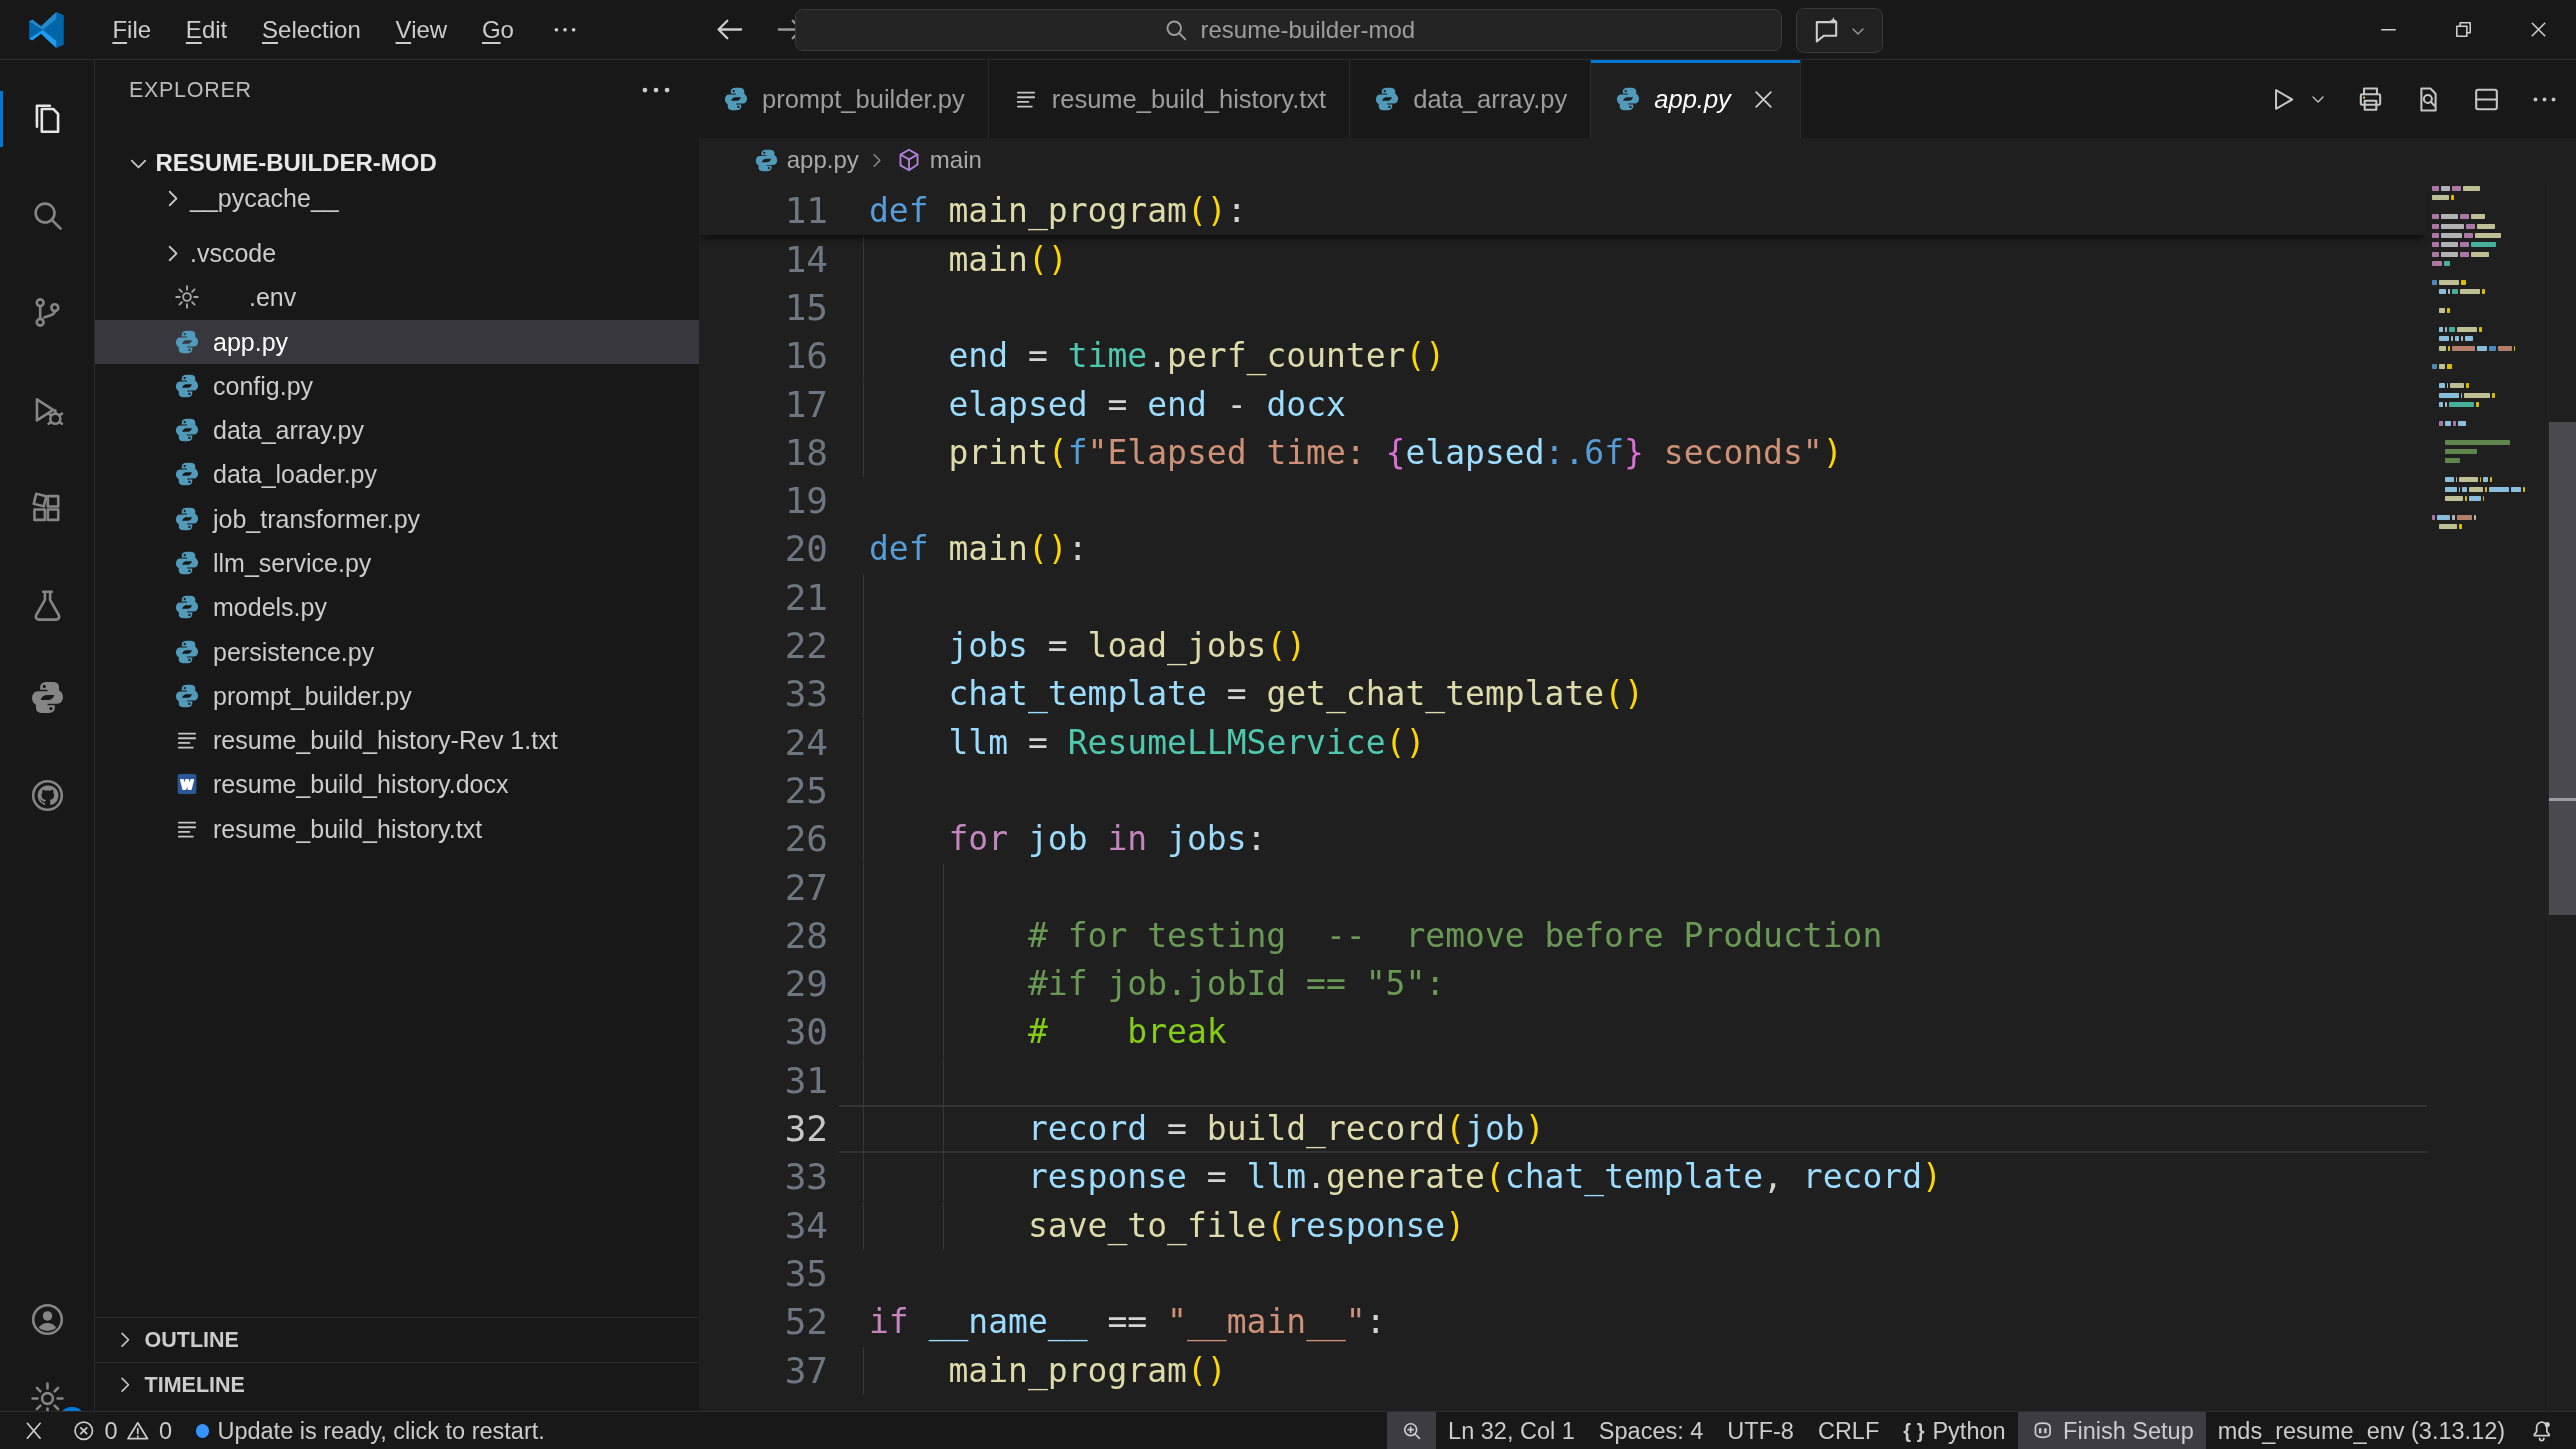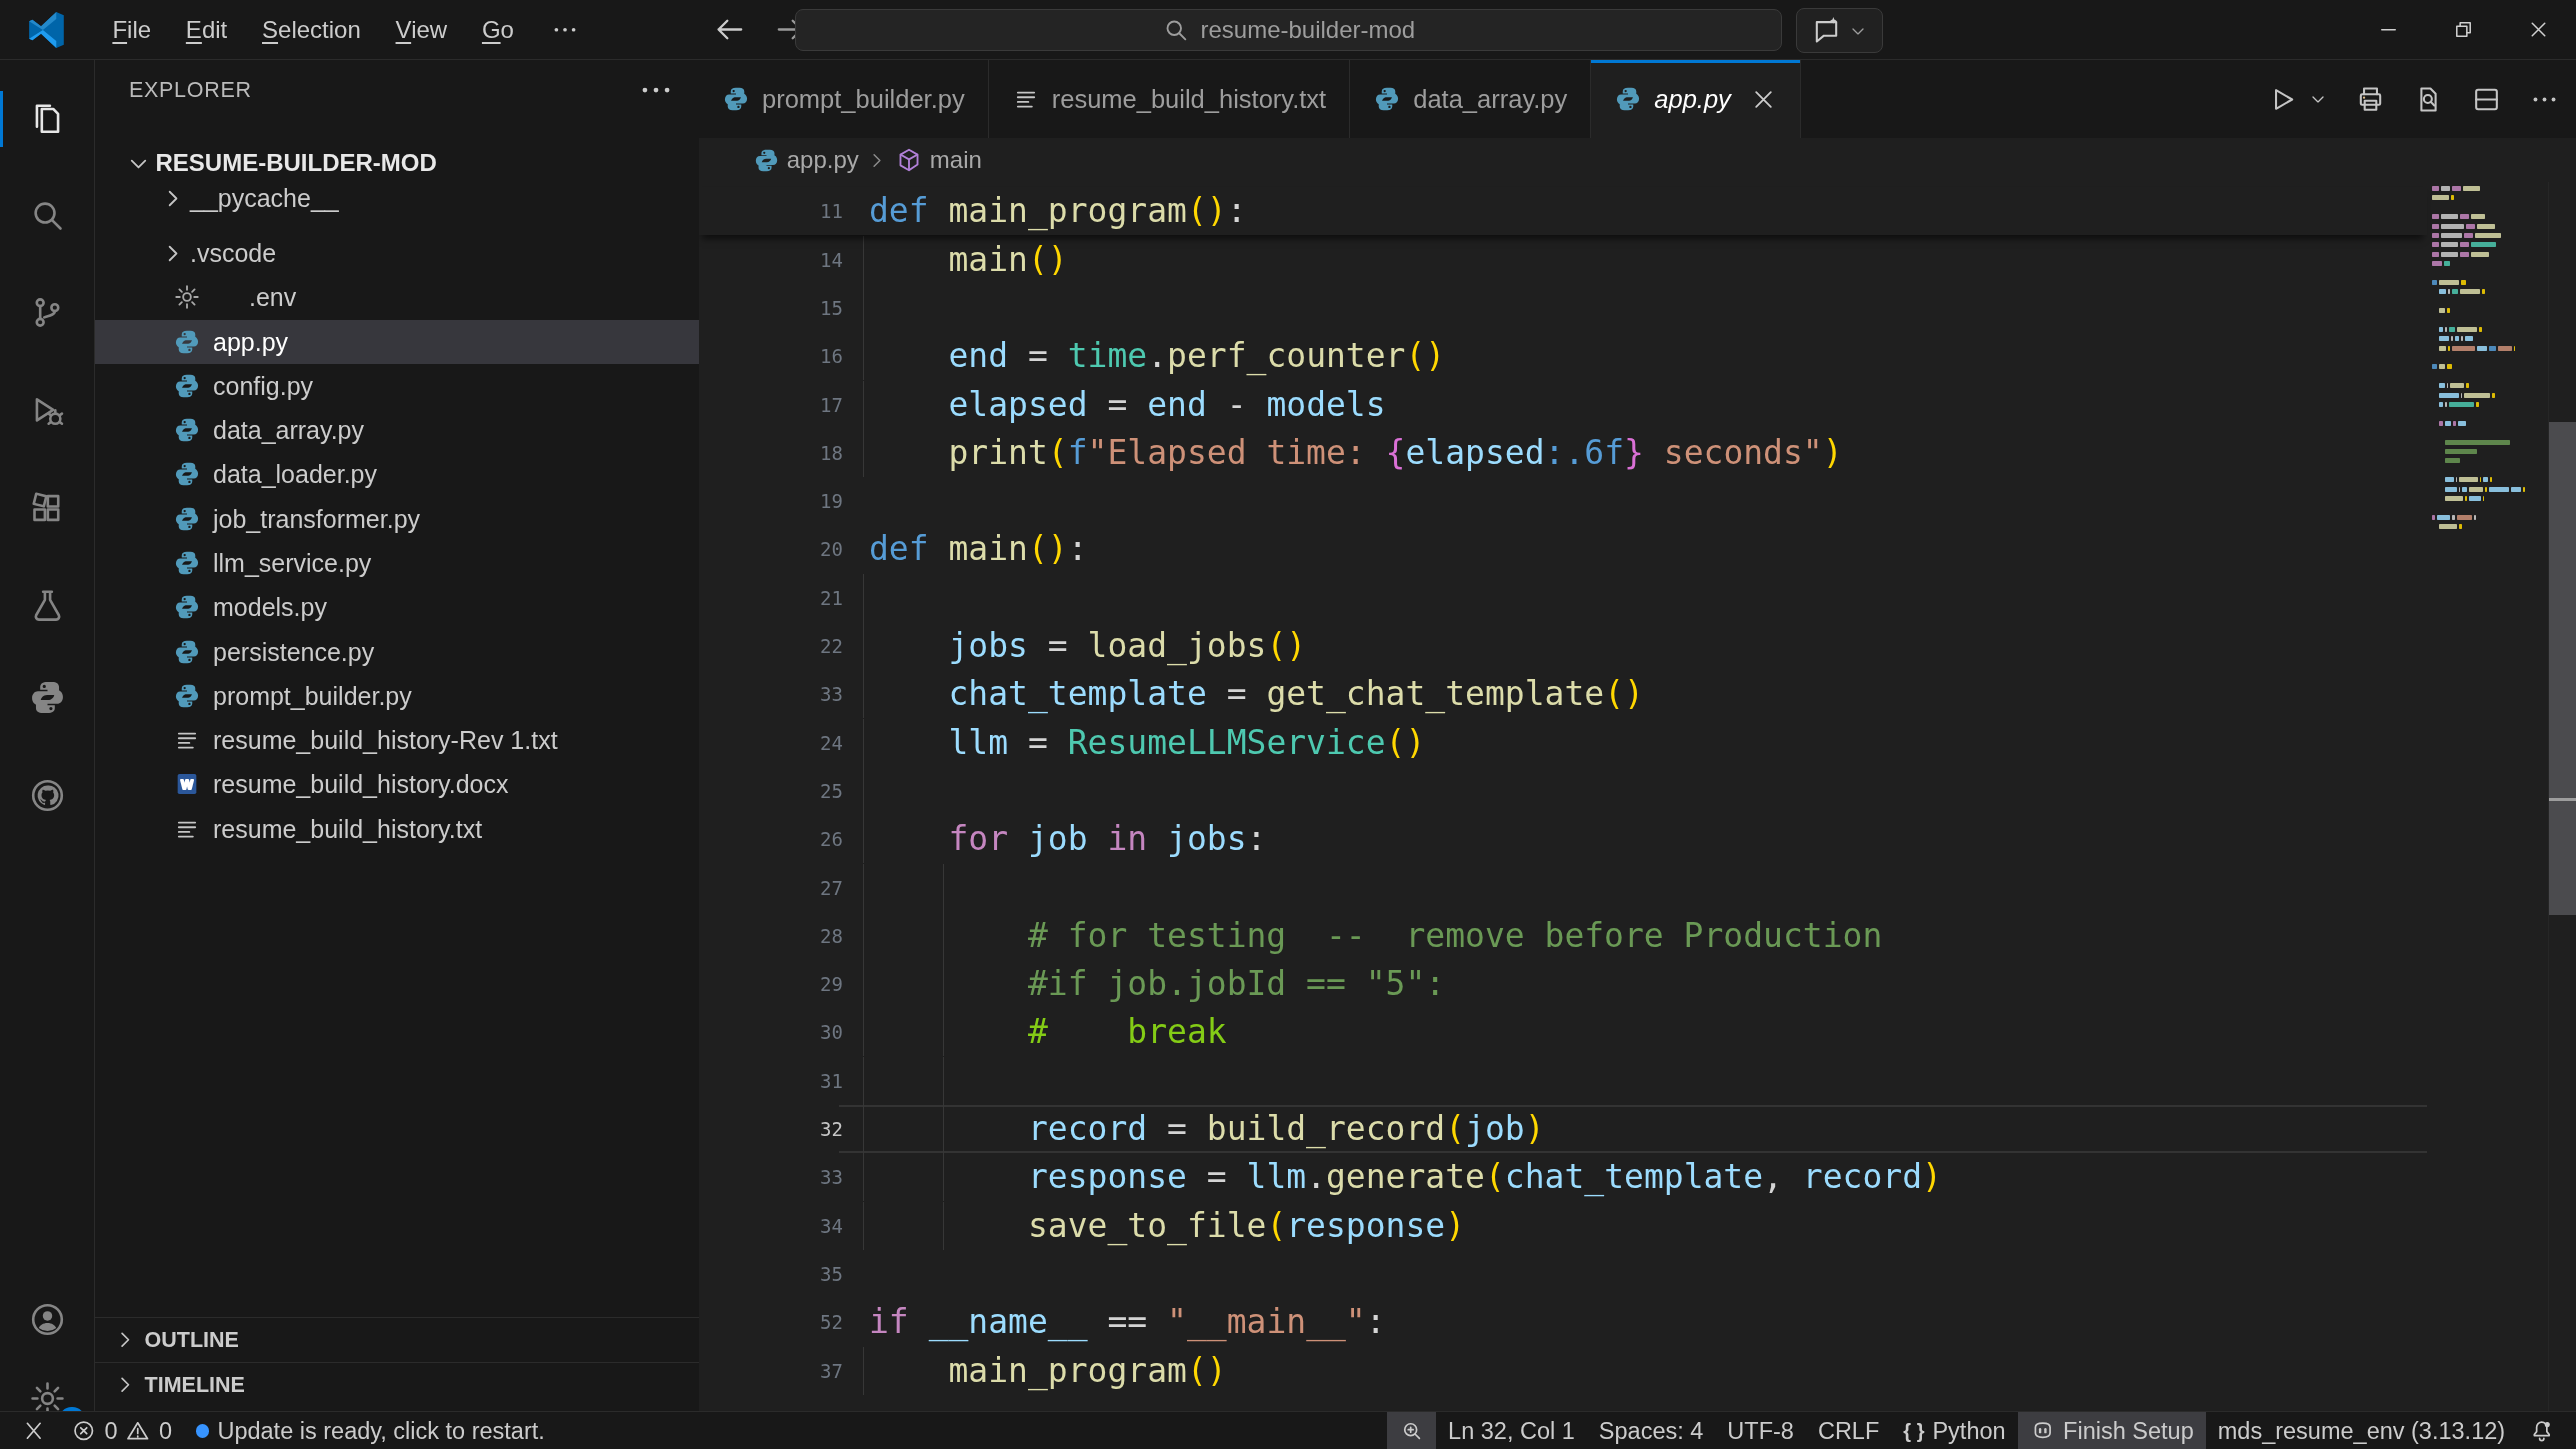--- a/index.html
+++ b/index.html
@@ -78,22 +78,22 @@
   #editor-actions .ic.small{width:20px;height:20px;margin-left:-17.4px;}
   #breadcrumb{position:absolute;left:0;top:78px;width:100%;height:44px;background:#1f1f1f;
               display:flex;align-items:center;font-size:24px;color:#a9a9a9;padding-left:54px;box-sizing:border-box;gap:6.7px;}
   #breadcrumb .ficon{width:27px;height:27px;}
   #breadcrumb .chev{width:23px;height:23px;color:#8a8a8a;}
   #breadcrumb .method{width:28px;height:28px;color:#b180d7;}
 
   #content{position:absolute;left:0;top:122px;width:100%;height:1230px;overflow:hidden;
            font-family:"DejaVu Sans Mono",monospace;}
   .crow{position:absolute;left:0;width:1728px;height:48px;}
-  .ln{position:absolute;left:15px;top:0;width:129px;height:48px;line-height:48px;
-      text-align:right;color:#6e7681;font-size:19px;}
+  .ln{position:absolute;left:0;top:0;width:129px;height:48px;line-height:48px;
+      text-align:right;color:#6e7681;font-size:36px;}
   .ln.cur{color:#c6c6c6;}
   .ct{position:absolute;left:170px;top:0;height:48px;line-height:48px;font-size:33px;white-space:pre;}
   .gd{position:absolute;top:0;width:1.3px;height:48px;background:#373737;}
   #sticky{position:absolute;left:0;top:4.7px;width:1728px;height:48px;background:#1f1f1f;
           box-shadow:0 6.7px 6.7px -2.7px rgba(0,0,0,0.55);z-index:5;}
   #cur-line{position:absolute;left:140px;width:1588px;height:44px;
             border-top:2px solid #333333;border-bottom:2px solid #333333;}
   #minimap{position:absolute;left:1728px;top:0;width:121px;height:100%;}
   .mm-line{position:absolute;height:4.7px;display:flex;gap:2px;}
   .mm-seg{height:4.7px;border-radius:0.7px;opacity:.85;}
@@ -577,21 +577,21 @@
           <span class="ct"></span>
         </div>
         <div class="crow" style="top: 150px;">
           <span class="ln">16</span>
           <div class="gd" style="left: 164px;"></div>
           <span class="ct"><span style="color: rgb(204, 204, 204);">    </span><span style="color: rgb(156, 220, 254);">end</span><span style="color: rgb(212, 212, 212);"> = </span><span style="color: rgb(78, 201, 176);">time</span><span style="color: rgb(212, 212, 212);">.</span><span style="color: rgb(220, 220, 170);">perf_counter</span><span style="color: rgb(255, 215, 0);">()</span></span>
         </div>
         <div class="crow" style="top: 199px;">
           <span class="ln">17</span>
           <div class="gd" style="left: 164px;"></div>
-          <span class="ct"><span style="color: rgb(204, 204, 204);">    </span><span style="color: rgb(156, 220, 254);">elapsed</span><span style="color: rgb(212, 212, 212);"> = </span><span style="color: rgb(156, 220, 254);">end</span><span style="color: rgb(212, 212, 212);"> - </span><span style="color: rgb(156, 220, 254);">models</span></span>
+          <span class="ct"><span style="color: rgb(204, 204, 204);">    </span><span style="color: rgb(156, 220, 254);">elapsed</span><span style="color: rgb(212, 212, 212);"> = </span><span style="color: rgb(156, 220, 254);">end</span><span style="color: rgb(212, 212, 212);"> - </span><span style="color: rgb(156, 220, 254);">docx</span></span>
         </div>
         <div class="crow" style="top: 247px;">
           <span class="ln">18</span>
           <div class="gd" style="left: 164px;"></div>
           <span class="ct"><span style="color: rgb(204, 204, 204);">    </span><span style="color: rgb(220, 220, 170);">print</span><span style="color: rgb(255, 215, 0);">(</span><span style="color: rgb(86, 156, 214);">f</span><span style="color: rgb(206, 145, 120);">"Elapsed time: </span><span style="color: rgb(218, 112, 214);">{</span><span style="color: rgb(156, 220, 254);">elapsed</span><span style="color: rgb(86, 156, 214);">:.6f</span><span style="color: rgb(218, 112, 214);">}</span><span style="color: rgb(206, 145, 120);"> seconds"</span><span style="color: rgb(255, 215, 0);">)</span></span>
         </div>
         <div class="crow" style="top: 295px;">
           <span class="ln">19</span>
           <span class="ct"></span>
         </div>

